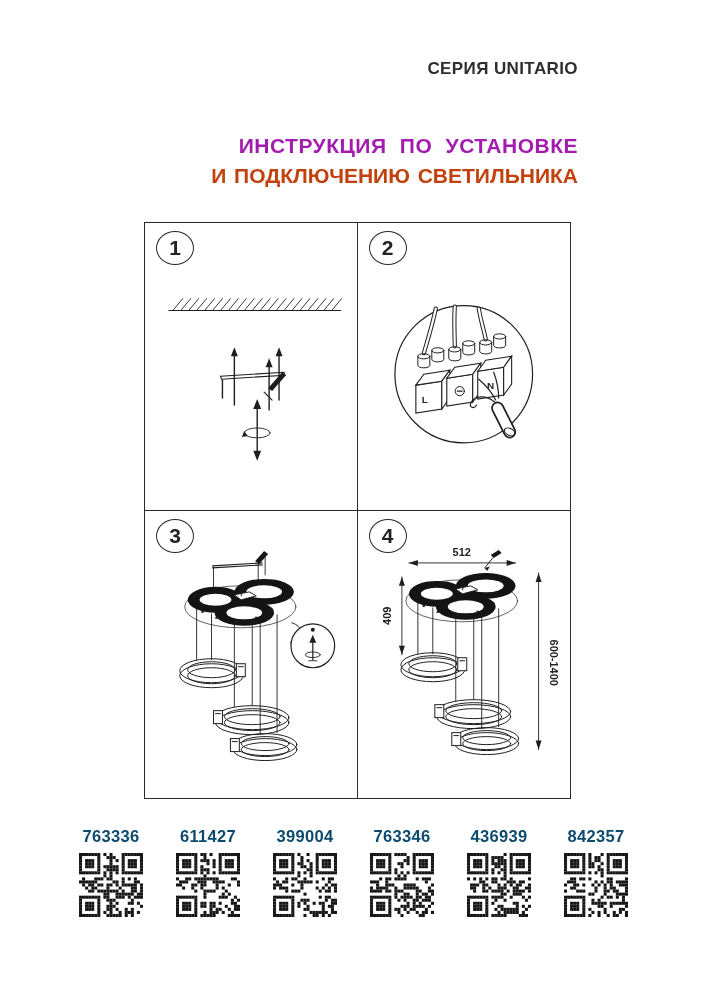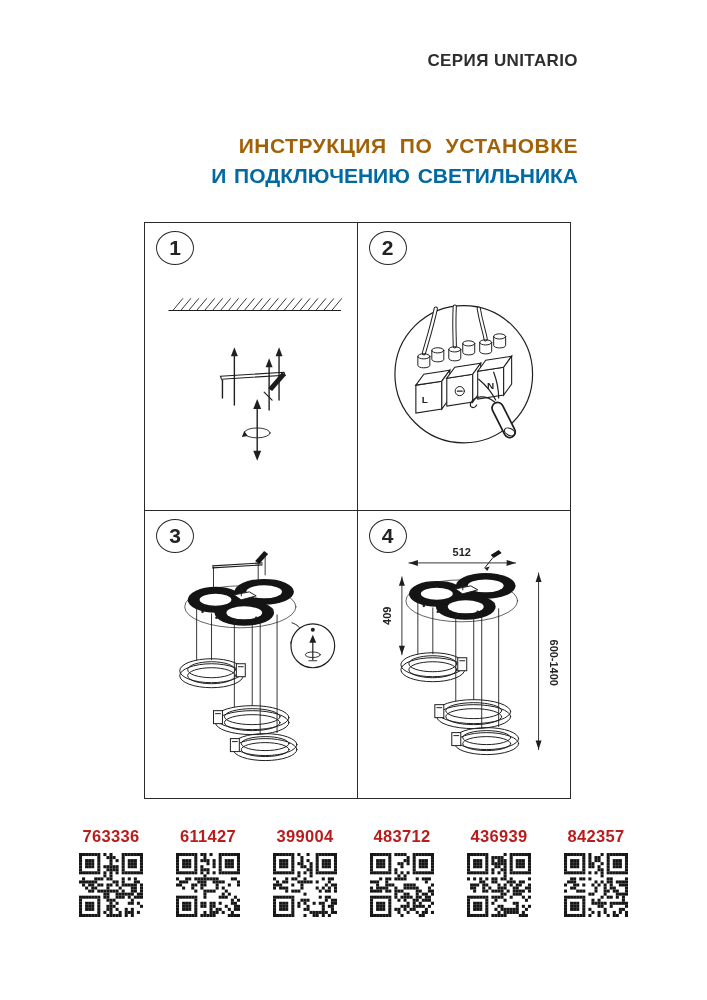--- a/index.html
+++ b/index.html
@@ -1,41 +1,41 @@
 <!DOCTYPE html>
 <html><head>
 <meta charset="utf-8">
 <style>
   html,body{margin:0;padding:0;background:#ffffff;}
   .page{position:relative;width:707px;height:1000px;background:#fff;overflow:hidden;
         font-family:"Liberation Sans","DejaVu Sans",sans-serif;color:#2d2d2d;}
   
-  .hdr{position:absolute;top:48px;right:129px;text-align:right;}
+  .hdr{position:absolute;top:56px;right:129px;text-align:right;}
   .hdr-line{font-size:17px;font-weight:bold;line-height:26px;letter-spacing:.4px;color:#2e2e2e;}
   .ttl{position:absolute;top:131px;right:129px;text-align:right;}
-  .ttl-line1{font-size:21px;font-weight:bold;line-height:30px;letter-spacing:.5px;word-spacing:7px;color:#a16207;}
-  .ttl-line2{font-size:21px;font-weight:bold;line-height:30px;letter-spacing:0;word-spacing:2px;color:#0369a1;}
+  .ttl-line1{font-size:21px;font-weight:bold;line-height:30px;letter-spacing:.5px;word-spacing:7px;color:#a21caf;}
+  .ttl-line2{font-size:21px;font-weight:bold;line-height:30px;letter-spacing:0;word-spacing:2px;color:#c2410c;}
   
   .grid{position:absolute;left:144px;top:222px;width:427px;height:577px;
         border:1.8px solid #2a2a2a;box-sizing:border-box;
         display:grid;grid-template-columns:1fr 1fr;grid-template-rows:1fr 1fr;}
   .cell{position:relative;box-sizing:border-box;}
   .cell-1{border-right:1.5px solid #2a2a2a;border-bottom:1.5px solid #2a2a2a;}
   .cell-2{border-bottom:1.5px solid #2a2a2a;}
   .cell-3{border-right:1.5px solid #2a2a2a;}
   .badge{position:absolute;left:11px;top:8px;width:36px;height:32px;border:1.7px solid #2b2b2b;
          border-radius:50%;display:flex;align-items:center;justify-content:center;
          font-size:21px;font-weight:bold;color:#232323;background:#fff;z-index:2;}
   .draw{position:absolute;left:0;top:0;width:100%;height:100%;}
   svg{display:block;}
   svg text{font-family:"Liberation Sans","DejaVu Sans",sans-serif;font-weight:bold;fill:#232323;stroke:none;}
   
   .footer{position:absolute;top:827px;left:0;width:707px;display:flex;justify-content:center;gap:9px;}
   .art{width:88px;text-align:center;}
-  .art-num{font-size:16.5px;font-weight:bold;color:#b91c1c;letter-spacing:.3px;margin-bottom:7px;}
+  .art-num{font-size:16.5px;font-weight:bold;color:#0c4a6e;letter-spacing:.3px;margin-bottom:7px;}
   .qr{width:64px;height:64px;margin:0 auto;display:block;}
 </style>
 </head>
 <body>
 
 <div class="page">
 
   <div class="hdr">
     <div class="hdr-line">СЕРИЯ UNITARIO</div>
   </div>
@@ -921,21 +921,21 @@
             <rect x="18" y="60" width="3" height="3"></rect>
             <rect x="30" y="60" width="3" height="3"></rect>
             <rect x="39" y="60" width="3" height="3"></rect>
             <rect x="42" y="60" width="3" height="3"></rect>
             <rect x="48" y="60" width="3" height="3"></rect>
             <rect x="54" y="60" width="3" height="3"></rect>
           </g>
         </svg>
     </div>
     <div class="art">
-      <div class="art-num">483712</div>
+      <div class="art-num">763346</div>
       <svg class="qr" viewBox="0 0 63 63">
           <g fill="#151515">
             <rect x="0" y="0" width="3" height="3"></rect>
             <rect x="3" y="0" width="3" height="3"></rect>
             <rect x="6" y="0" width="3" height="3"></rect>
             <rect x="9" y="0" width="3" height="3"></rect>
             <rect x="12" y="0" width="3" height="3"></rect>
             <rect x="15" y="0" width="3" height="3"></rect>
             <rect x="18" y="0" width="3" height="3"></rect>
             <rect x="24" y="0" width="3" height="3"></rect>

